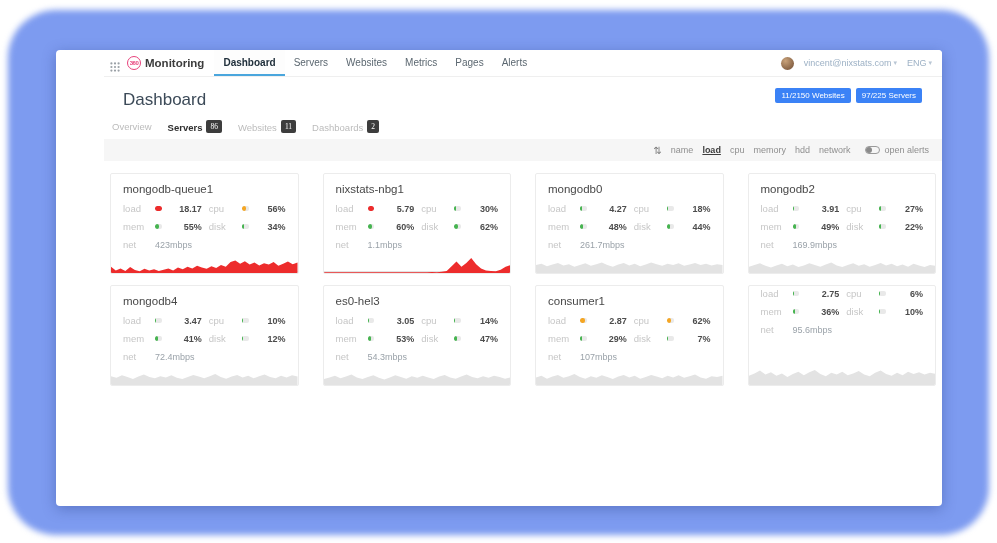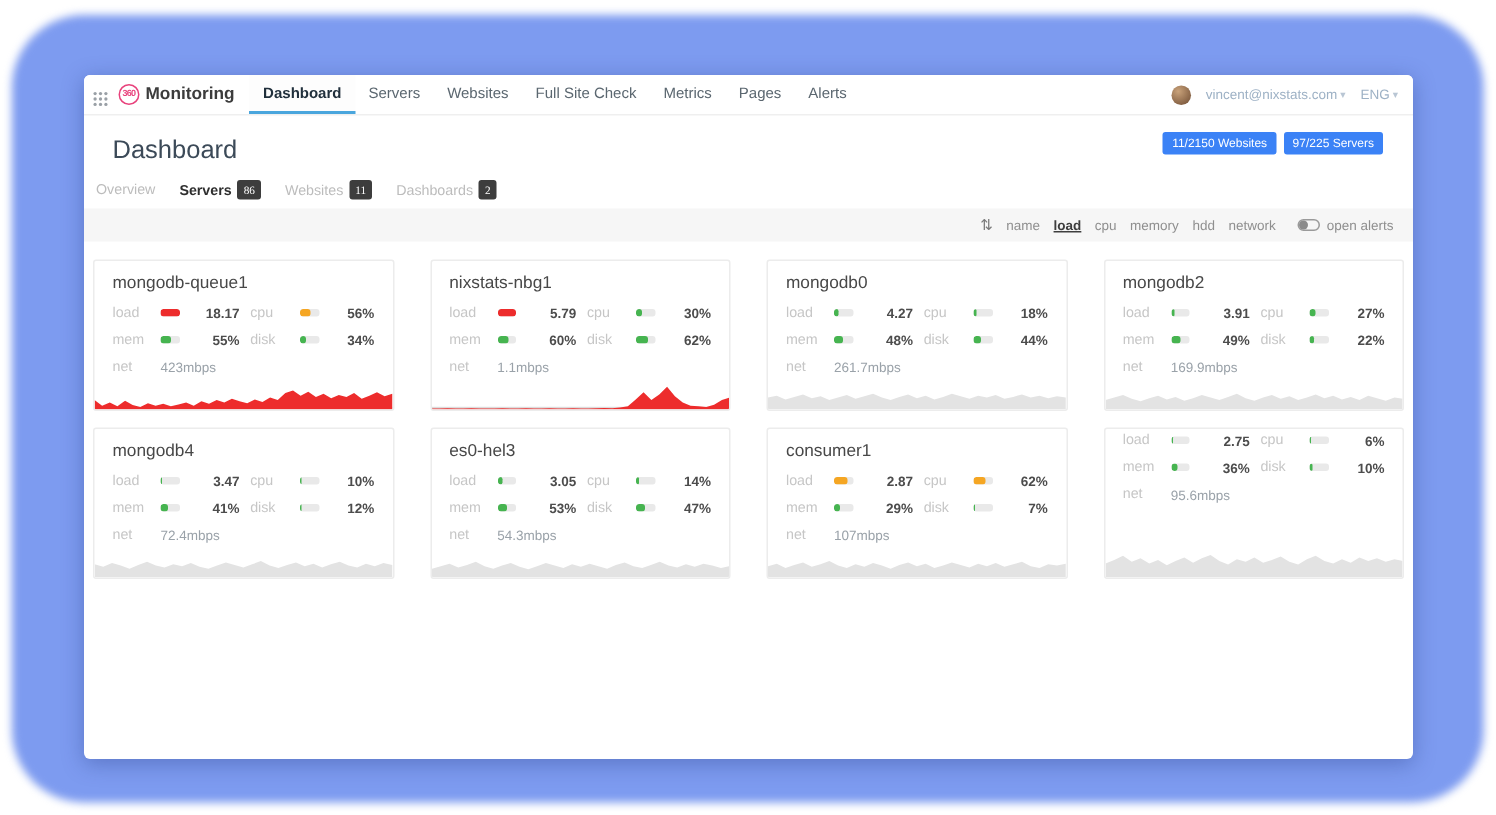--- a/index.html
+++ b/index.html
@@ -3,21 +3,21 @@
 <meta charset="utf-8">
 <style>
   *{margin:0;padding:0;box-sizing:border-box;}
   html,body{width:997px;height:543px;background:#fff;overflow:hidden;
     font-family:"Liberation Sans","DejaVu Sans",sans-serif;}
   .stage{position:relative;width:997px;height:543px;}
   .blue-blob{position:absolute;left:8px;top:10px;right:8px;bottom:8px;
     background:#7d9bf0;border-radius:48px;filter:blur(3px);}
   .window{position:absolute;left:56px;top:50px;width:886px;height:456px;
     background:#fff;border-radius:4px;box-shadow:0 3px 14px rgba(30,50,120,.35);
-    display:flex;flex-direction:column;overflow:hidden;}
+    display:flex;flex-direction:column;overflow:hidden;padding-left:48px;}
 
   
   .navbar{height:27px;flex:0 0 27px;display:flex;align-items:stretch;
     border-bottom:1px solid #efefef;padding:0 10px 0 6px;background:#fff;}
   .nav-left{display:flex;align-items:center;gap:7px;padding-right:10px;}
   .grid-icon{width:10px;height:10px;display:inline-block;}
   .logo{display:flex;align-items:center;gap:4px;}
   .logo-circle{width:14px;height:14px;border:1.5px solid #e8427c;border-radius:50%;
     color:#e8427c;font-size:6px;font-weight:bold;display:flex;align-items:center;
     justify-content:center;letter-spacing:-.5px;}
@@ -98,21 +98,20 @@
         </span>
         <span class="logo">
           <span class="logo-circle">360</span>
           <span class="logo-text">Monitoring</span>
         </span>
       </div>
       <div class="nav-tabs" id="nav-tabs">
           <div class="tab active">Dashboard</div>
           <div class="tab">Servers</div>
           <div class="tab">Websites</div>
-          <div class="tab">Full Site Check</div>
           <div class="tab">Metrics</div>
           <div class="tab">Pages</div>
           <div class="tab">Alerts</div>
         </div>
       <div class="nav-right">
         <span class="avatar"></span>
         <span class="user-email">
           <span>vincent@nixstats.com</span>
           <span class="caret">▾</span>
         </span>

